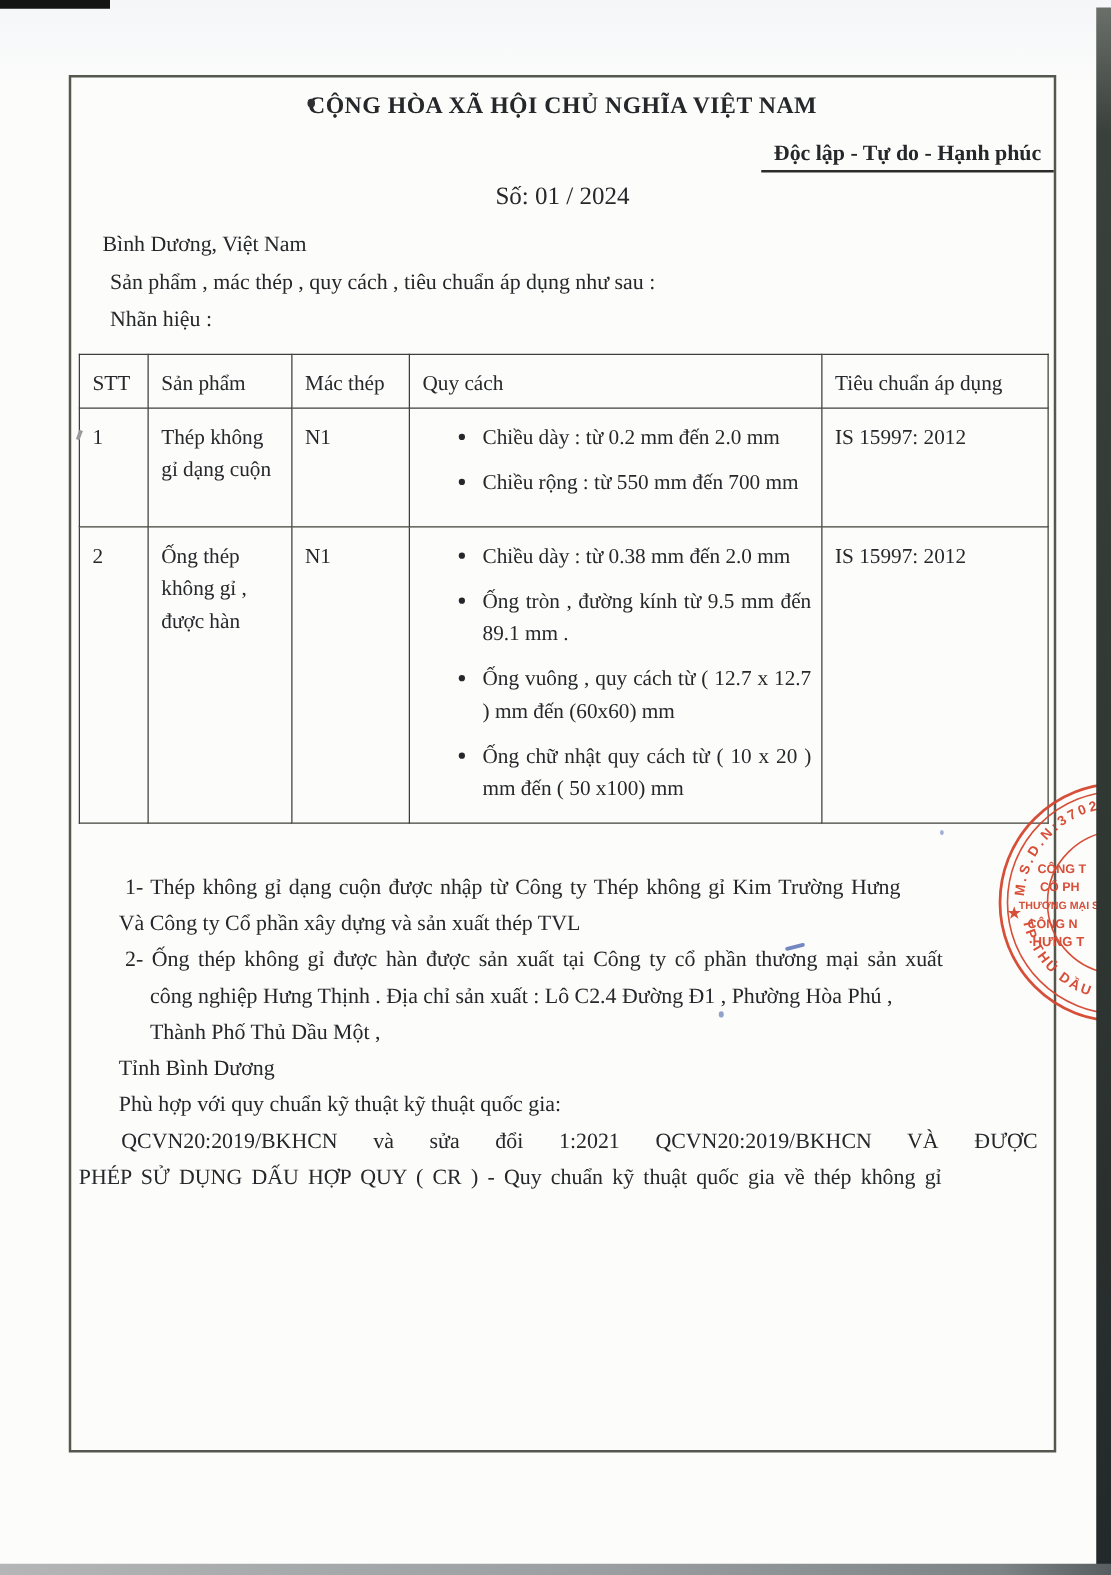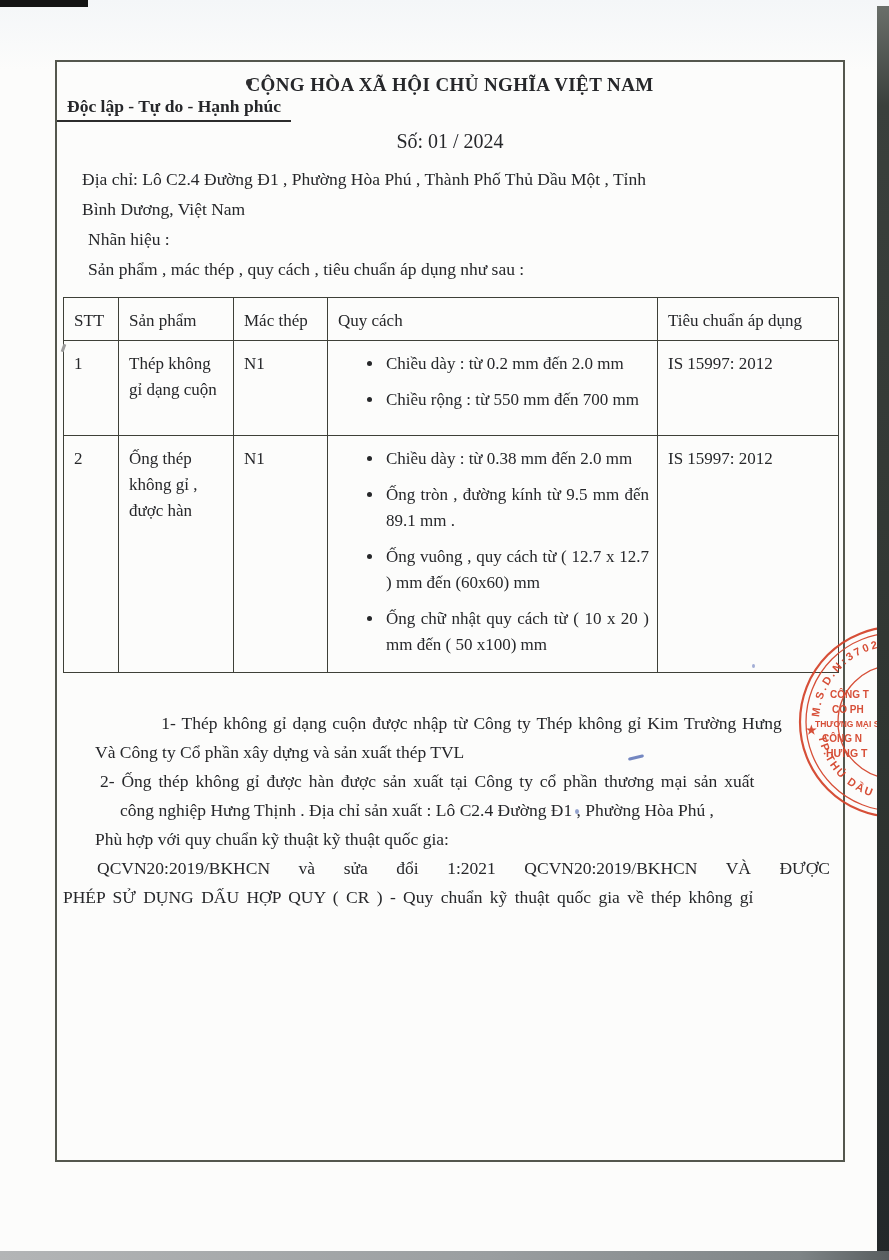--- a/index.html
+++ b/index.html
@@ -7,21 +7,21 @@
     position:relative;width:889px;height:1260px;overflow:hidden;
     background:linear-gradient(180deg,#f4f6f8 0px,#fcfcfb 70px,#fcfcfb 100%);
     font-family:"Liberation Serif",serif;color:#26272a;padding-left:41px;
   }
   .frame{
     position:absolute;left:55px;top:60px;width:790px;height:1102px;
     border:2px solid #54574e;box-sizing:border-box;
   }
   .center{text-align:center;}
   .national{margin-top:12px;font-size:19px;font-weight:bold;letter-spacing:.4px;}
-  .motto-wrap{text-align:left;margin-top:0;}
+  .motto-wrap{text-align:right;margin-top:16px;}
   .motto{display:inline-block;font-size:17.5px;font-weight:bold;
     border-bottom:2.5px solid #2c2c2c;padding:0 10px 3px;}
   .doc-title{margin-top:24px;font-size:24px;font-weight:bold;letter-spacing:1px;}
   .doc-number{margin-top:8px;font-size:20px;}
   .info{margin:11px 22px 0 25px;font-size:17.5px;}
   .info .line{line-height:30px;}
   .indent6{margin-left:6px;}
   .bold{font-weight:bold;}
   table.doc-table{
     margin:13px 0 0 6px;border-collapse:collapse;table-layout:fixed;width:775px;
@@ -40,21 +40,21 @@
   ul.specs{margin:0;padding-left:46px;}
   ul.specs li{padding-left:2px;line-height:26px;text-align:justify;}
   ul.specs li + li{margin-top:10px;}
   .notes{margin-top:36px;font-size:17.5px;}
   .notes .nline{line-height:29px;}
   .in6{margin-left:6px;}
   .in38{margin-left:38px;}
   .in43{margin-left:43px;}
   .in48{margin-left:40px;}
   .in63{margin-left:63px;}
-  .ws1{word-spacing:1.5px;text-align:center;}
+  .ws1{word-spacing:1.5px;}
   .ws2{word-spacing:2.5px;}
   .ws3{word-spacing:3px;}
   .spread{width:733px;text-align:justify;text-align-last:justify;}
   
   .bar-top{position:absolute;left:0;top:0;width:88px;height:7px;background:#141414;}
   .bar-right{position:absolute;left:877px;top:6px;width:12px;height:1254px;
     background:linear-gradient(180deg,#6a6f6a 0%,#3a403c 8%,#2f3531 60%,#23282a 100%);}
   .bar-bottom{position:absolute;left:0;top:1251px;width:889px;height:9px;
     background:linear-gradient(90deg,#b3b5b6 0%,#9a9ea0 55%,#7e8486 90%,#585d5f 100%);}
   .speck{position:absolute;}
@@ -77,24 +77,23 @@
     <div class="national center">CỘNG HÒA XÃ HỘI CHỦ NGHĨA VIỆT NAM</div>
 
     <div class="motto-wrap">
       <span class="motto">Độc lập - Tự do - Hạnh phúc</span>
     </div>
 
 
     <div class="doc-number center">Số: 01 / 2024</div>
 
     <div class="info">
-      <div class="line">Địa chỉ: Lô C2.4 Đường Đ1 , Phường Hòa Phú , Thành Phố Thủ Dầu Một , Tỉnh</div>
       <div class="line">Bình Dương, Việt Nam</div>
+      <div class="line indent6">Sản phẩm , mác thép , quy cách , tiêu chuẩn áp dụng như sau :</div>
       <div class="line indent6">Nhãn hiệu :</div>
-      <div class="line indent6">Sản phẩm , mác thép , quy cách , tiêu chuẩn áp dụng như sau :</div>
     </div>
 
     <table class="doc-table">
       <colgroup>
         <col style="width:55px">
           <col style="width:115px">
           <col style="width:94px">
         <col style="width:330px">
           <col style="width:181px">
       </colgroup>
@@ -135,20 +134,22 @@
           <td>IS 15997: 2012</td>
         </tr>
       </tbody>
     </table>
 
     <div class="notes">
       <div class="nline in43 ws1">1-  Thép không gỉ dạng cuộn được nhập từ Công ty Thép không gỉ Kim Trường Hưng</div>
       <div class="nline in38">Và Công ty Cổ phần xây dựng và sản xuất thép TVL</div>
       <div class="nline in43 ws2">2-  Ống thép không gỉ được hàn được sản xuất tại Công ty cổ phần thương mại sản xuất</div>
       <div class="nline in63">công nghiệp Hưng Thịnh . Địa chỉ sản xuất : Lô C2.4 Đường Đ1 , Phường Hòa Phú ,</div>
+      <div class="nline in63">Thành Phố Thủ Dầu Một ,</div>
+      <div class="nline in38">Tỉnh Bình Dương</div>
       <div class="nline in38">Phù hợp với quy chuẩn kỹ thuật kỹ thuật quốc gia:</div>
       <div class="nline in48 spread">QCVN20:2019/BKHCN và sửa đổi 1:2021 QCVN20:2019/BKHCN VÀ ĐƯỢC</div>
       <div class="nline in6 ws3">PHÉP SỬ DỤNG DẤU HỢP QUY ( CR ) -  Quy chuẩn kỹ thuật quốc gia về thép không gỉ</div>
     </div>
   </div>
 
   <svg class="stamp-svg" width="210" height="220" viewBox="0 0 210 220">
     <g stroke="#d5462e" fill="none">
       <circle cx="105" cy="104" r="95" stroke-width="2.2"></circle>
       <circle cx="105" cy="104" r="89" stroke-width="1.3"></circle>

